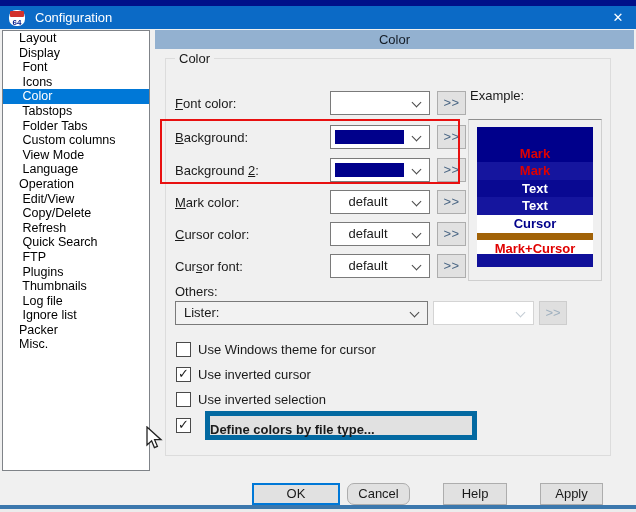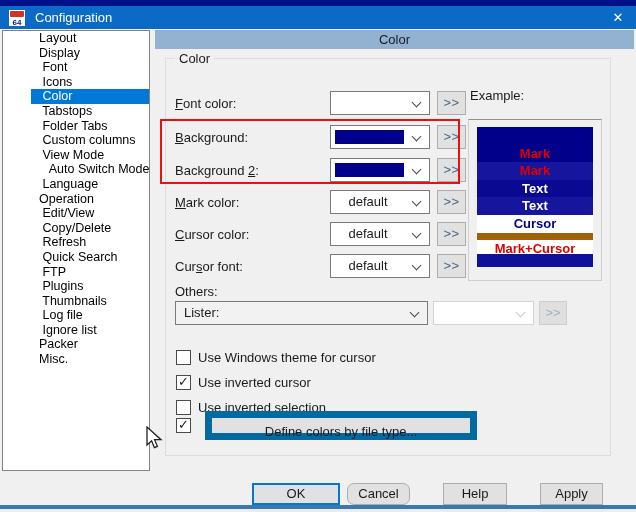--- a/index.html
+++ b/index.html
@@ -6,34 +6,34 @@
   html,body { width: 636px; height: 512px; }
   body {
     position: relative; overflow: hidden;
     font-family: "Liberation Sans", sans-serif;
     background: #f0f0f0; font-size: 13px; color: #1a1a1a;
   }
   
   .top-strip { position:absolute; left:0; top:0; width:636px; height:6px; background:#001089; }
   .titlebar { position:absolute; left:0; top:6px; width:636px; height:23px; background:#0b6ac6;
               display:flex; align-items:center; color:#fff; }
-  .tc-icon { width:16px; height:16px; background:#fff; border-radius:0; margin-left:9px; position:relative; flex:0 0 auto; }
+  .tc-icon { width:16px; height:16px; background:#fff; border-radius:7px; margin-left:9px; position:relative; flex:0 0 auto; }
   .tc-icon .bar { position:absolute; left:1px; right:1px; top:1px; height:6px; background:#d2322d; border-radius:1px; }
   .tc-icon .n { position:absolute; left:0; right:0; bottom:-1px; text-align:center; font-size:8px; font-weight:bold; color:#001a8c; }
   .title-text { margin-left:10px; font-size:13px; }
   .close-btn { position:absolute; right:0; top:0; width:36px; height:23px; display:flex; align-items:center; justify-content:center;
                color:#fff; font-size:13px; cursor:default; }
   .bottom-edge { position:absolute; left:0; top:505px; width:636px; height:4px; background:#3c78ad; }
   .bottom-under { position:absolute; left:0; top:509px; width:636px; height:3px; background:#ececec; }
 
   
   .sidebar { position:absolute; left:2px; top:30px; width:148px; height:441px; background:#fff;
              border:1px solid #7f8388; overflow:hidden; }
-  .side-item { display:block; height:14.6px; line-height:14.6px; font-size:12.5px; padding-left:8px;
-               white-space:pre; color:#000; cursor:default;margin-left:28px; }
+  .side-item { display:block; height:14.6px; line-height:14.6px; font-size:12.5px; padding-left:16px;
+               white-space:pre; color:#000; cursor:default; }
   .side-item.selected { background:#0078d7; color:#fff; }
 
   
   .main-header { position:absolute; left:155px; top:30px; width:479px; height:19px; background:#93b1d0;
                  display:flex; align-items:center; justify-content:center; font-size:13px; color:#141c26; }
 
   
   .groupbox { position:absolute; left:165px; top:58px; width:446px; height:398px; border:1px solid #dcdcdc; }
   .groupbox-label { position:absolute; left:175px; top:51px; background:#f0f0f0; padding:0 4px; font-size:13px; }
 
@@ -71,30 +71,30 @@
   
   .others-label { position:absolute; left:175px; top:284px; font-size:13px; }
   .lister-combo { position:absolute; left:175px; top:301px; width:253px; height:24px; background:#f2f2f2; border:1px solid #7a7a7a; }
   .lister-combo .value { position:absolute; left:8px; top:0; bottom:0; line-height:22px; font-size:13px; }
   .dis-combo { position:absolute; left:433px; top:301px; width:101px; height:24px; background:#fff; border:1px solid #d4d4d4; }
   .dis-combo .chevron { border-color:#c3ccd4; }
   .dis-more { position:absolute; left:539px; top:301px; width:28px; height:24px; background:#dfdfdf; border:1px solid #cdcdcd;
               text-align:center; line-height:21px; font-size:13px; color:#9fb0bf; }
 
   
-  .check-row { position:absolute; left:176px; height:16px; display:flex; align-items:center;margin-top:8px; }
+  .check-row { position:absolute; left:176px; height:16px; display:flex; align-items:center; }
   .check-row:nth-of-type(1) { top:341px; }
   .check-row:nth-of-type(2) { top:366px; }
   .check-row:nth-of-type(3) { top:391px; }
   .checkbox { width:15px; height:15px; background:#fff; border:1px solid #4a4a4a; position:relative; flex:0 0 auto; }
   .checkbox.checked::after { content:"✓"; position:absolute; left:1px; top:-2px; font-size:13px; color:#1a1a1a; }
   .check-label { margin-left:7px; font-size:13px; white-space:pre; }
   .define-check { position:absolute; left:176px; top:418px; }
-  .define-btn { position:absolute; left:205px; top:411px; width:272px; height:29px; background:#e1e1e1; border:7px solid #0369a1;
-                text-align:center; line-height:27px; font-size:13px; }
+  .define-btn { position:absolute; left:205px; top:411px; width:272px; height:29px; background:#e1e1e1; border:5px solid #0369a1;
+                text-align:left; line-height:27px; font-size:13px;font-weight:bold; }
 
   
   .footer-btn { position:absolute; top:483px; height:22px; background:#e1e1e1; border:1px solid #adadad;
                 text-align:center; font-size:13px; line-height:19px; }
   .footer .footer-btn:nth-of-type(1) { left:252px; width:88px; }
   .footer .footer-btn:nth-of-type(2) { left:347px; width:63px;border-radius:7px; }
   .footer .footer-btn:nth-of-type(3) { left:443px; width:64px; }
   .footer .footer-btn:nth-of-type(4) { left:540px; width:63px; }
   .footer-btn.default { border:2px solid #0078d7; line-height:18px; }
 
@@ -127,21 +127,20 @@
     <div class="side-item selected"> Color</div>
 
     <div class="side-item"> Tabstops</div>
 
     <div class="side-item"> Folder Tabs</div>
 
     <div class="side-item"> Custom columns</div>
 
     <div class="side-item"> View Mode</div>
 
-    <div class="side-item">   Auto Switch Mode</div>
 
     <div class="side-item"> Language</div>
 
     <div class="side-item">Operation</div>
 
     <div class="side-item"> Edit/View</div>
 
     <div class="side-item"> Copy/Delete</div>
 
     <div class="side-item"> Refresh</div>

